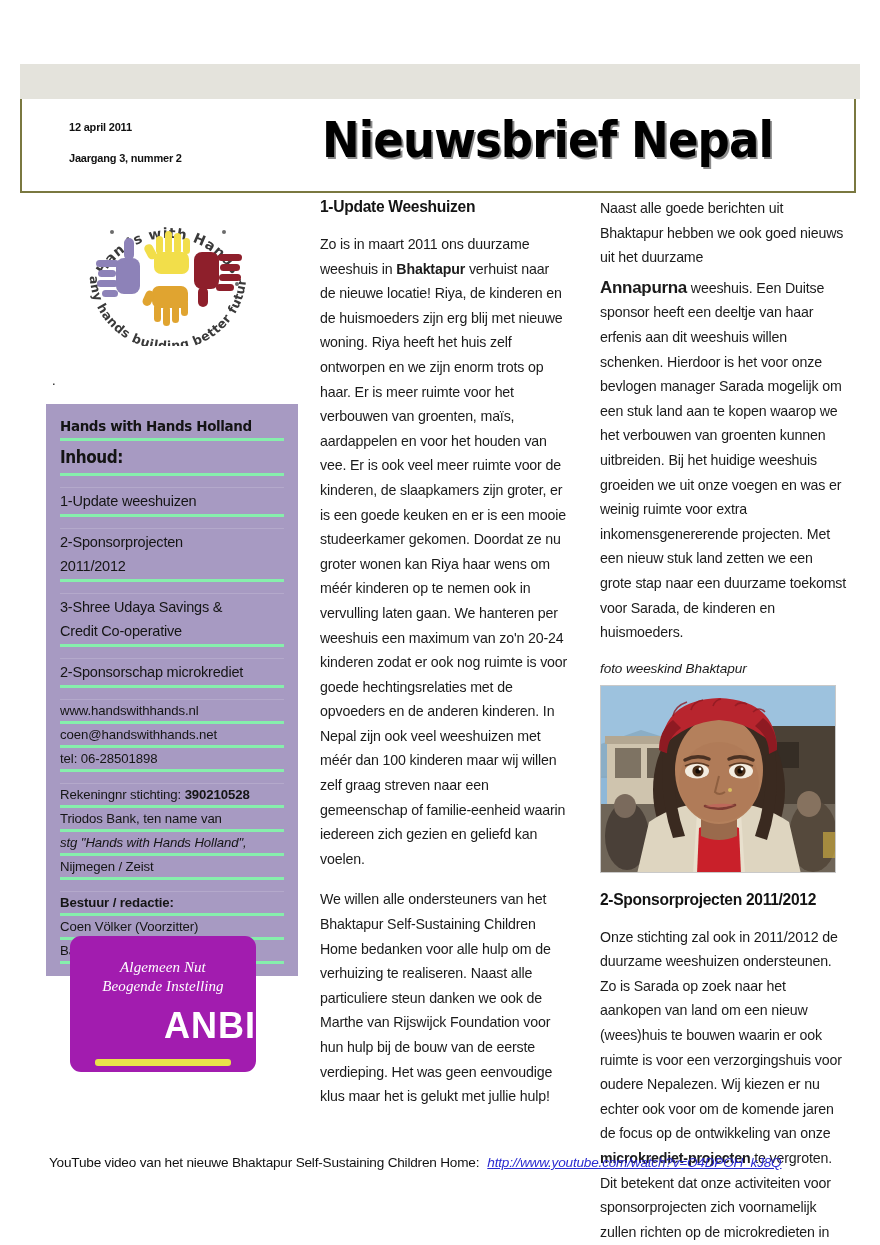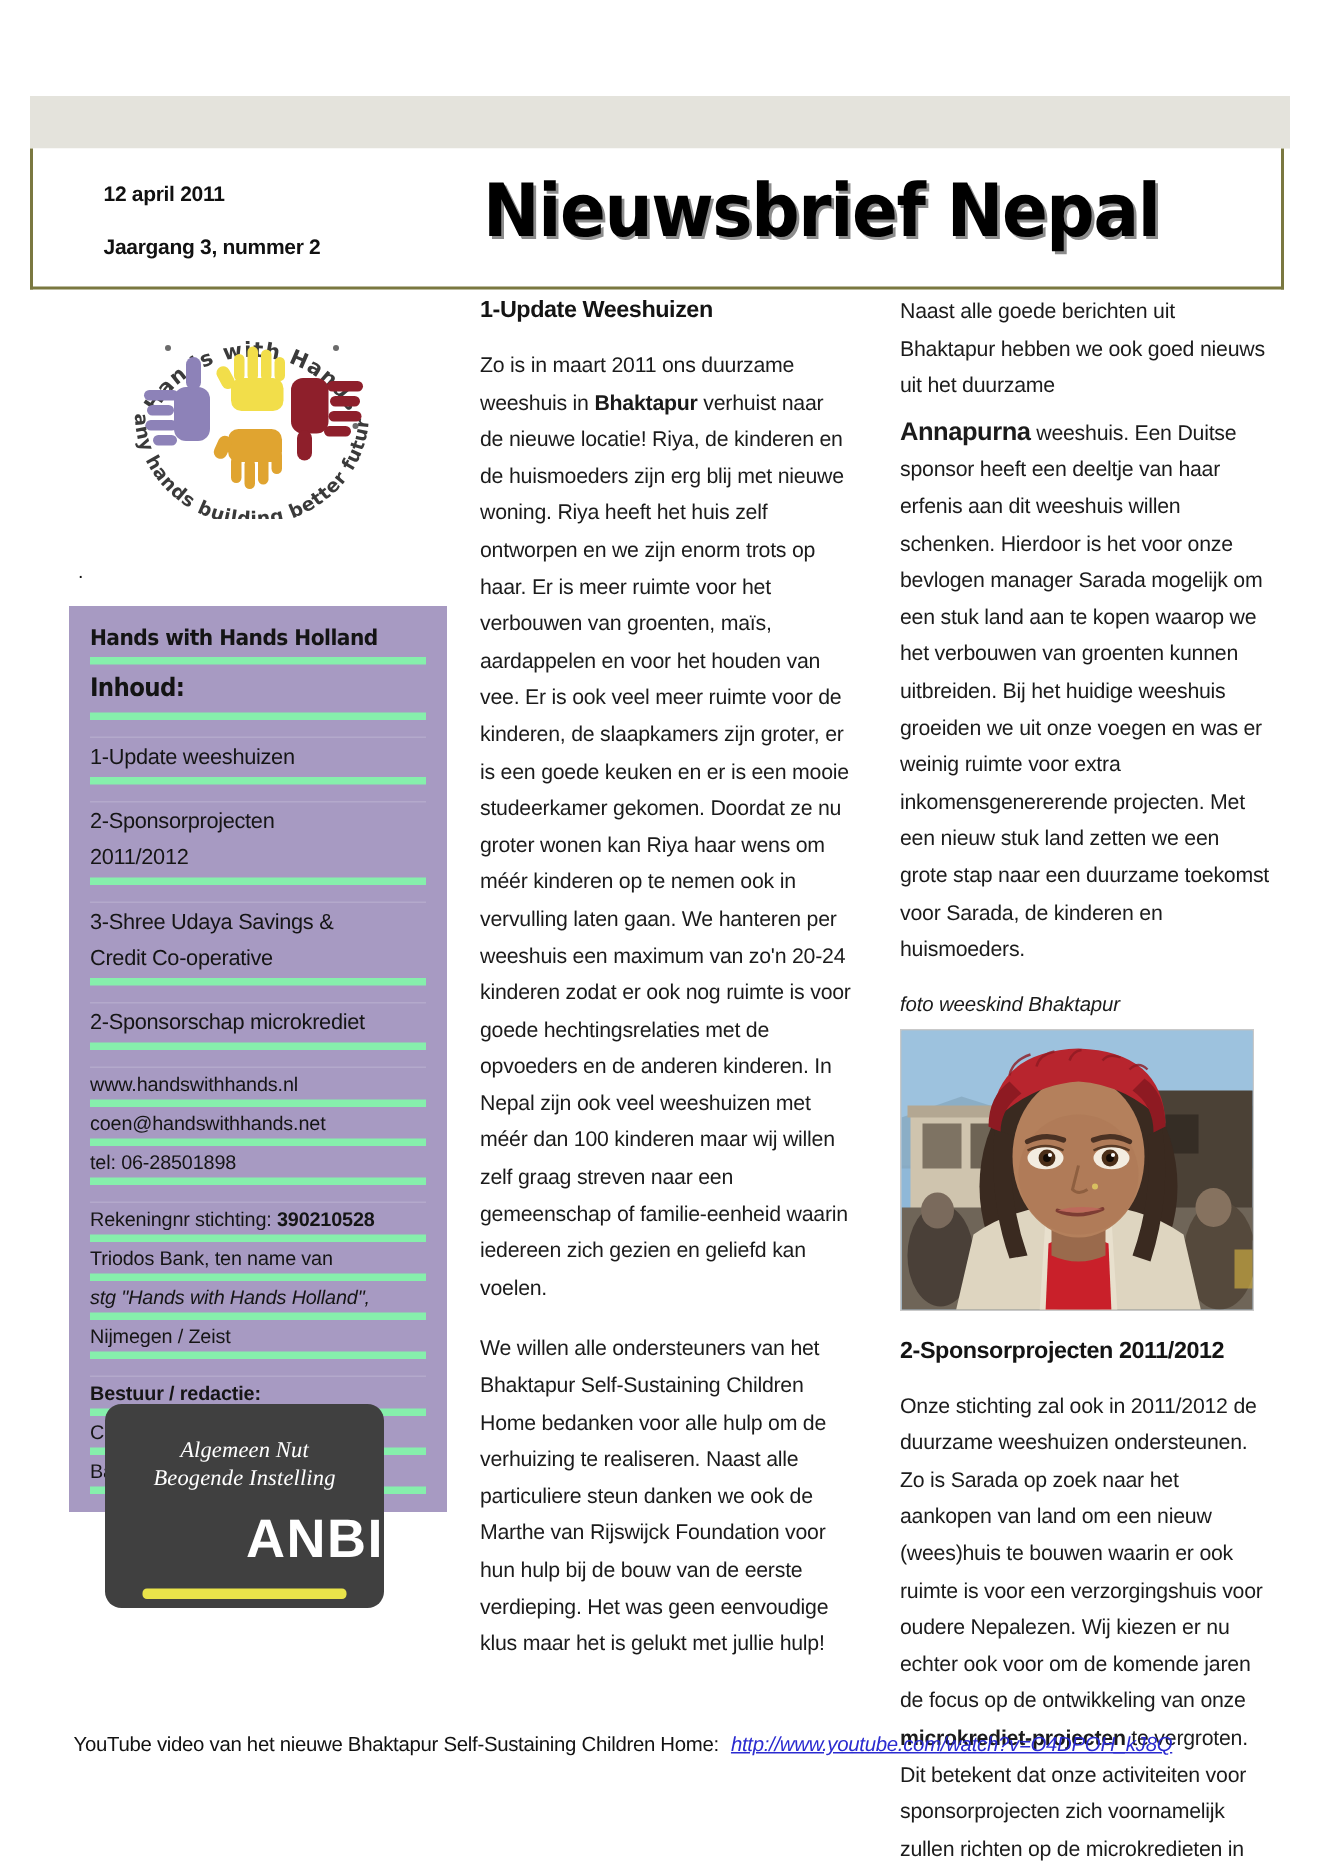--- a/index.html
+++ b/index.html
@@ -37,21 +37,21 @@
     box-sizing: border-box;
   }
   #issue-meta {
     position: absolute;
     left: 47px;
     top: 22px;
     width: 220px;
   }
   .issue-line {
     font-family: "Liberation Sans", sans-serif;
-    font-size: 14px;
+    font-size: 11px;
     font-weight: 600;
     letter-spacing: -0.2px;
     color: #111;
     margin-bottom: 19px;
     white-space: nowrap;
   }
   #masthead-title {
     position: absolute;
     left: 300px;
     top: 13px;
@@ -100,21 +100,21 @@
   #infobox {
     position: absolute;
     left: 0;
     top: 208px;
     width: 252px;
     background: #a79ac2;
     padding: 10px 14px 12px 14px;
     box-sizing: border-box;
   }
   .ib-row {
-    border-bottom: 5px solid #86efac;
+    border-bottom: 3px solid #86efac;
     padding: 1px 0 1px 0;
   }
   .ib-title {
     font-family: "DejaVu Sans", sans-serif;
     font-weight: 700;
     font-size: 14.5px;
     letter-spacing: -0.4px;
     color: #141414;
     transform: scaleX(0.93);
     transform-origin: left center;
@@ -147,21 +147,21 @@
   .ib-small.b { font-weight: 700; }
   .ib-small.i { font-style: italic; }
   .ib-small b { font-weight: 700; }
 
   #anbi {
     position: absolute;
     left: 24px;
     top: 740px;
     width: 186px;
     height: 136px;
-    background: #404040;
+    background: #a21caf;
     border-radius: 11px;
     box-sizing: border-box;
     padding-top: 22px;
   }
   .anbi-sub {
     font-family: "Liberation Serif", serif;
     font-style: italic;
     font-size: 15px;
     color: #ffffff;
     text-align: center;

